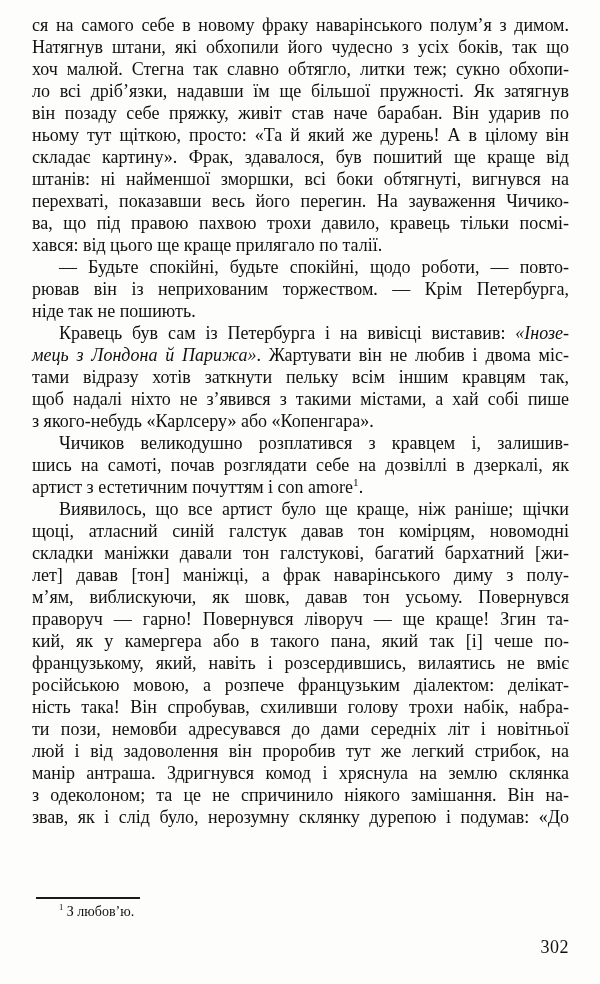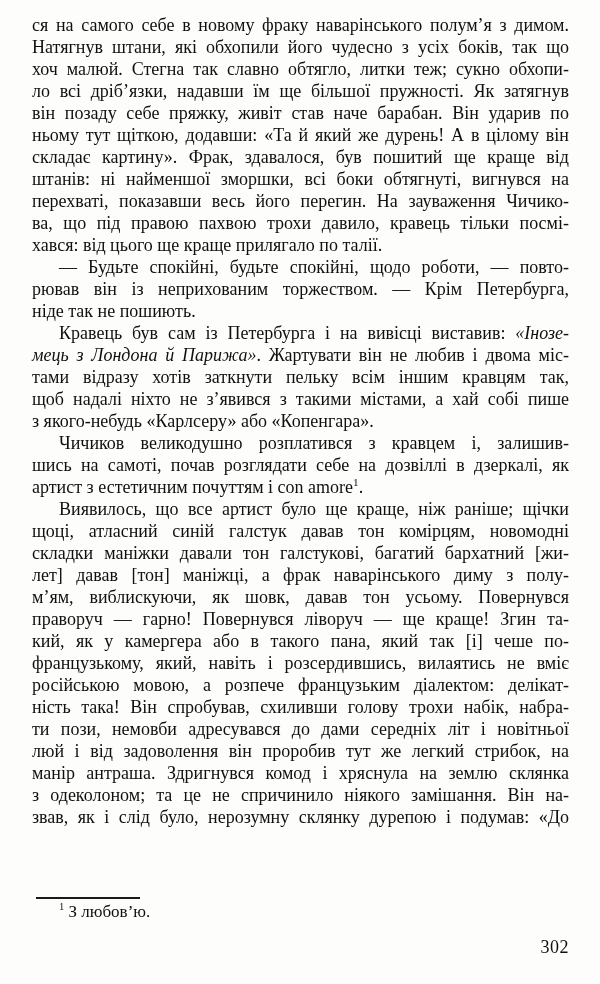--- a/index.html
+++ b/index.html
@@ -54,21 +54,21 @@
     top: 897px;
     width: 104px;
     height: 2px;
     background: #1a1a1a;
   }
   .footnote-line {
     position: absolute;
     left: 32px;
     top: 901px;
     width: 537px;
-    font-size: 17px;
+    font-size: 14px;
     line-height: 22px;
     text-indent: 27px;
   }
   .page-number {
     position: absolute;
     left: 32px;
     top: 936px;
     width: 537px;
     text-align: right;
     font-size: 18px;
@@ -80,21 +80,21 @@
 <body>
 
 <div class="page">
 
   <div class="body-text">
       <div class="line"><span>ся на самого себе в новому фраку наварінського полум’я з димом.</span></div>
       <div class="line"><span>Натягнув штани, які обхопили його чудесно з усіх боків, так що</span></div>
       <div class="line"><span>хоч малюй. Стегна так славно обтягло, литки теж; сукно обхопи-</span></div>
       <div class="line"><span>ло всі дріб’язки, надавши їм ще більшої пружності. Як затягнув</span></div>
       <div class="line"><span>він позаду себе пряжку, живіт став наче барабан. Він ударив по</span></div>
-      <div class="line"><span>ньому тут щіткою, додавши: «Та й який же дурень! А в цілому він</span></div>
+      <div class="line"><span>ньому тут щіткою, просто: «Та й який же дурень! А в цілому він</span></div>
       <div class="line"><span>складає картину». Фрак, здавалося, був пошитий ще краще від</span></div>
       <div class="line"><span>штанів: ні найменшої зморшки, всі боки обтягнуті, вигнувся на</span></div>
       <div class="line"><span>перехваті, показавши весь його перегин. На зауваження Чичико-</span></div>
       <div class="line"><span>ва, що під правою пахвою трохи давило, кравець тільки посмі-</span></div>
       <div class="line end"><span>хався: від цього ще краще прилягало по талії.</span></div>
       <div class="line indent"><span>— Будьте спокійні, будьте спокійні, щодо роботи, — повто-</span></div>
       <div class="line"><span>рював він із неприхованим торжеством. — Крім Петербурга,</span></div>
       <div class="line end"><span>ніде так не пошиють.</span></div>
       <div class="line indent"><span>Кравець був сам із Петербурга і на вивісці виставив: </span><span class="it">«Інозе-</span></div>
       <div class="line"><span class="it">мець з Лондона й Парижа»</span><span>. Жартувати він не любив і двома міс-</span></div>

